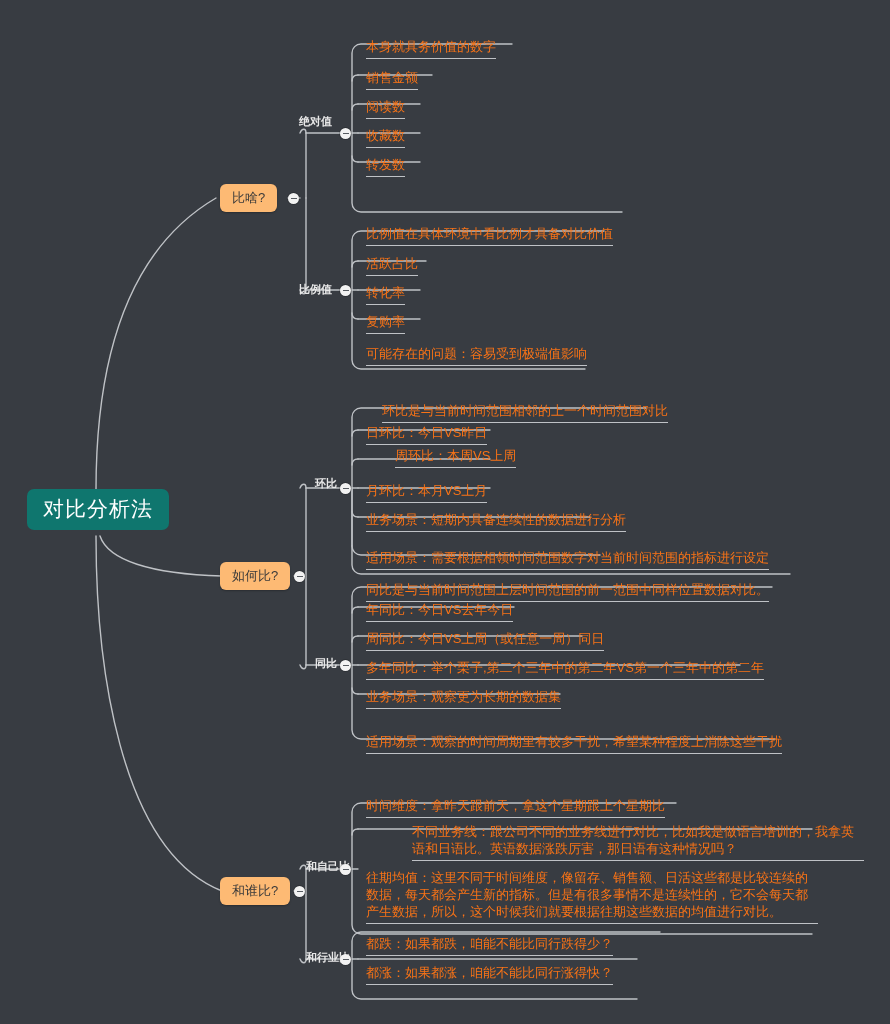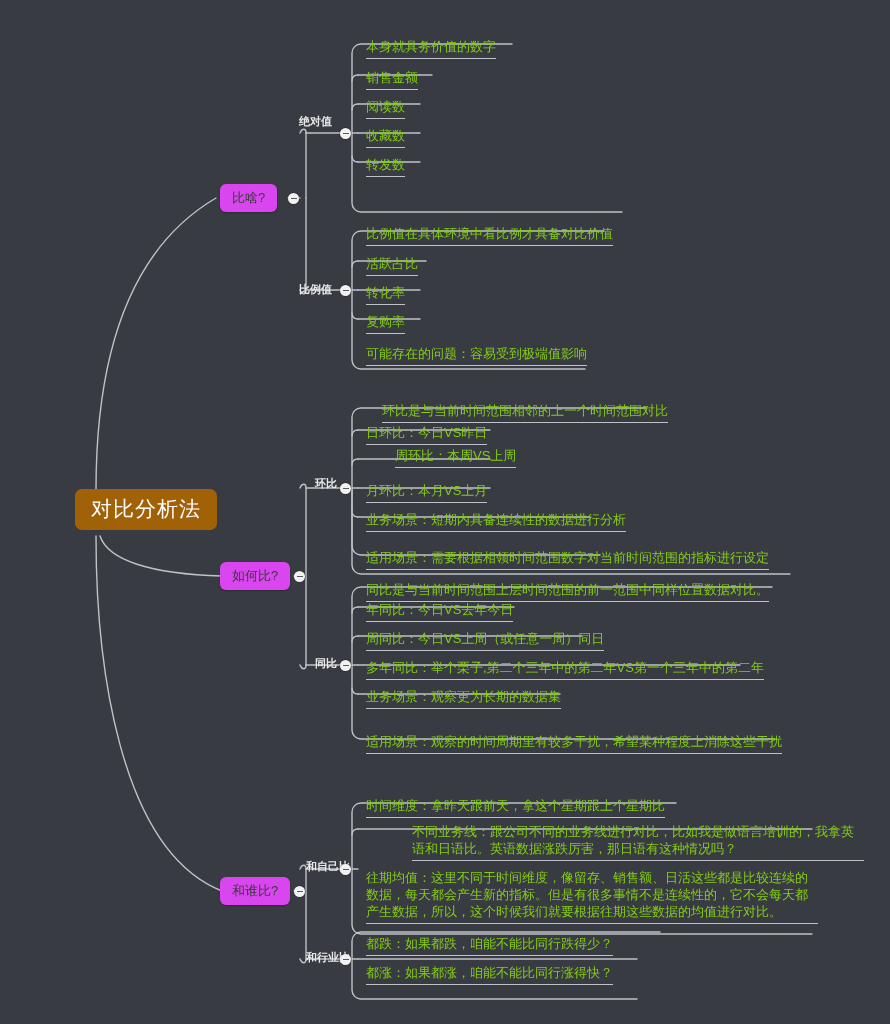--- a/index.html
+++ b/index.html
@@ -22,49 +22,48 @@
     left: 0; top: 0;
     width: 890px; height: 1024px;
     pointer-events: none;
   }
   .node {
     position: absolute;
     white-space: nowrap;
   }
   
   .root {
-    background: #a16207;
+    background: #0f766e;
     color: #ffffff;
     font-size: 21px;
     border-radius: 7px;
     padding: 9px 16px 11px 16px;
     letter-spacing: 1px;
     line-height: 1;
-    margin-left: 48px;
   }
   
   .pill {
-    background: #d946ef;
+    background: #fdba74;
     color: #3a3a3a;
     font-size: 13px;
     border-radius: 6px;
     padding: 7px 12px 8px 12px;
     line-height: 1;
     box-shadow: 0 1px 2px rgba(0,0,0,0.25);
   }
   
   .lbl {
     color: #e8e8e8;
     font-size: 11px;
     line-height: 1;
     font-weight: bold;
   }
   
   .leaf {
-    color: #84cc16;
+    color: #f97316;
     font-size: 13px;
     line-height: 17px;
     white-space: normal;
     padding-bottom: 3px;
     border-bottom: 1px solid #bfc2c6;
   }
   .leaf.nowrap { white-space: nowrap; }
   
   .toggle {
     position: absolute;

